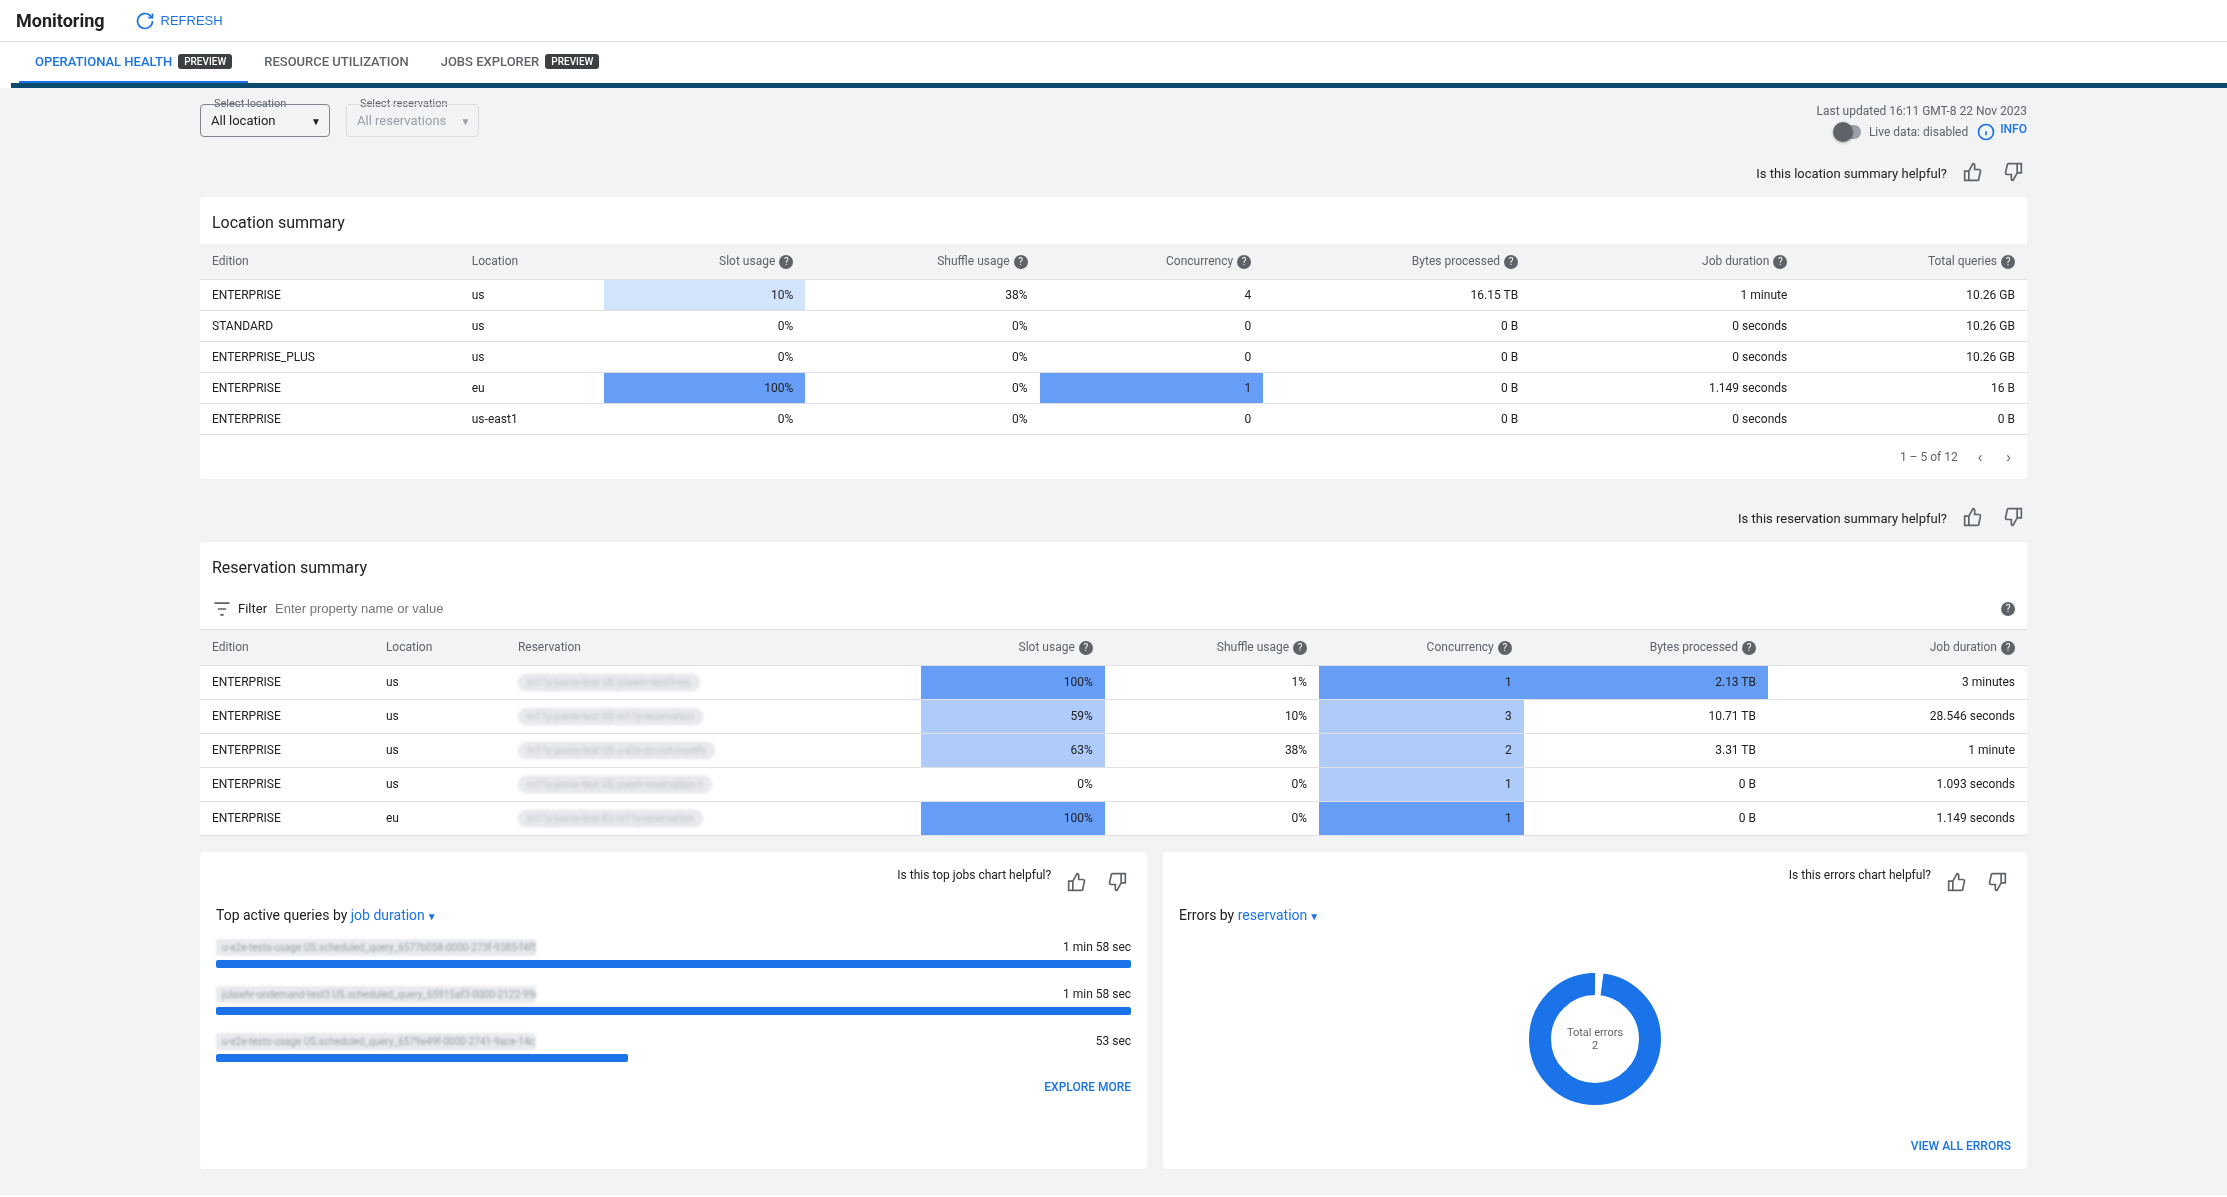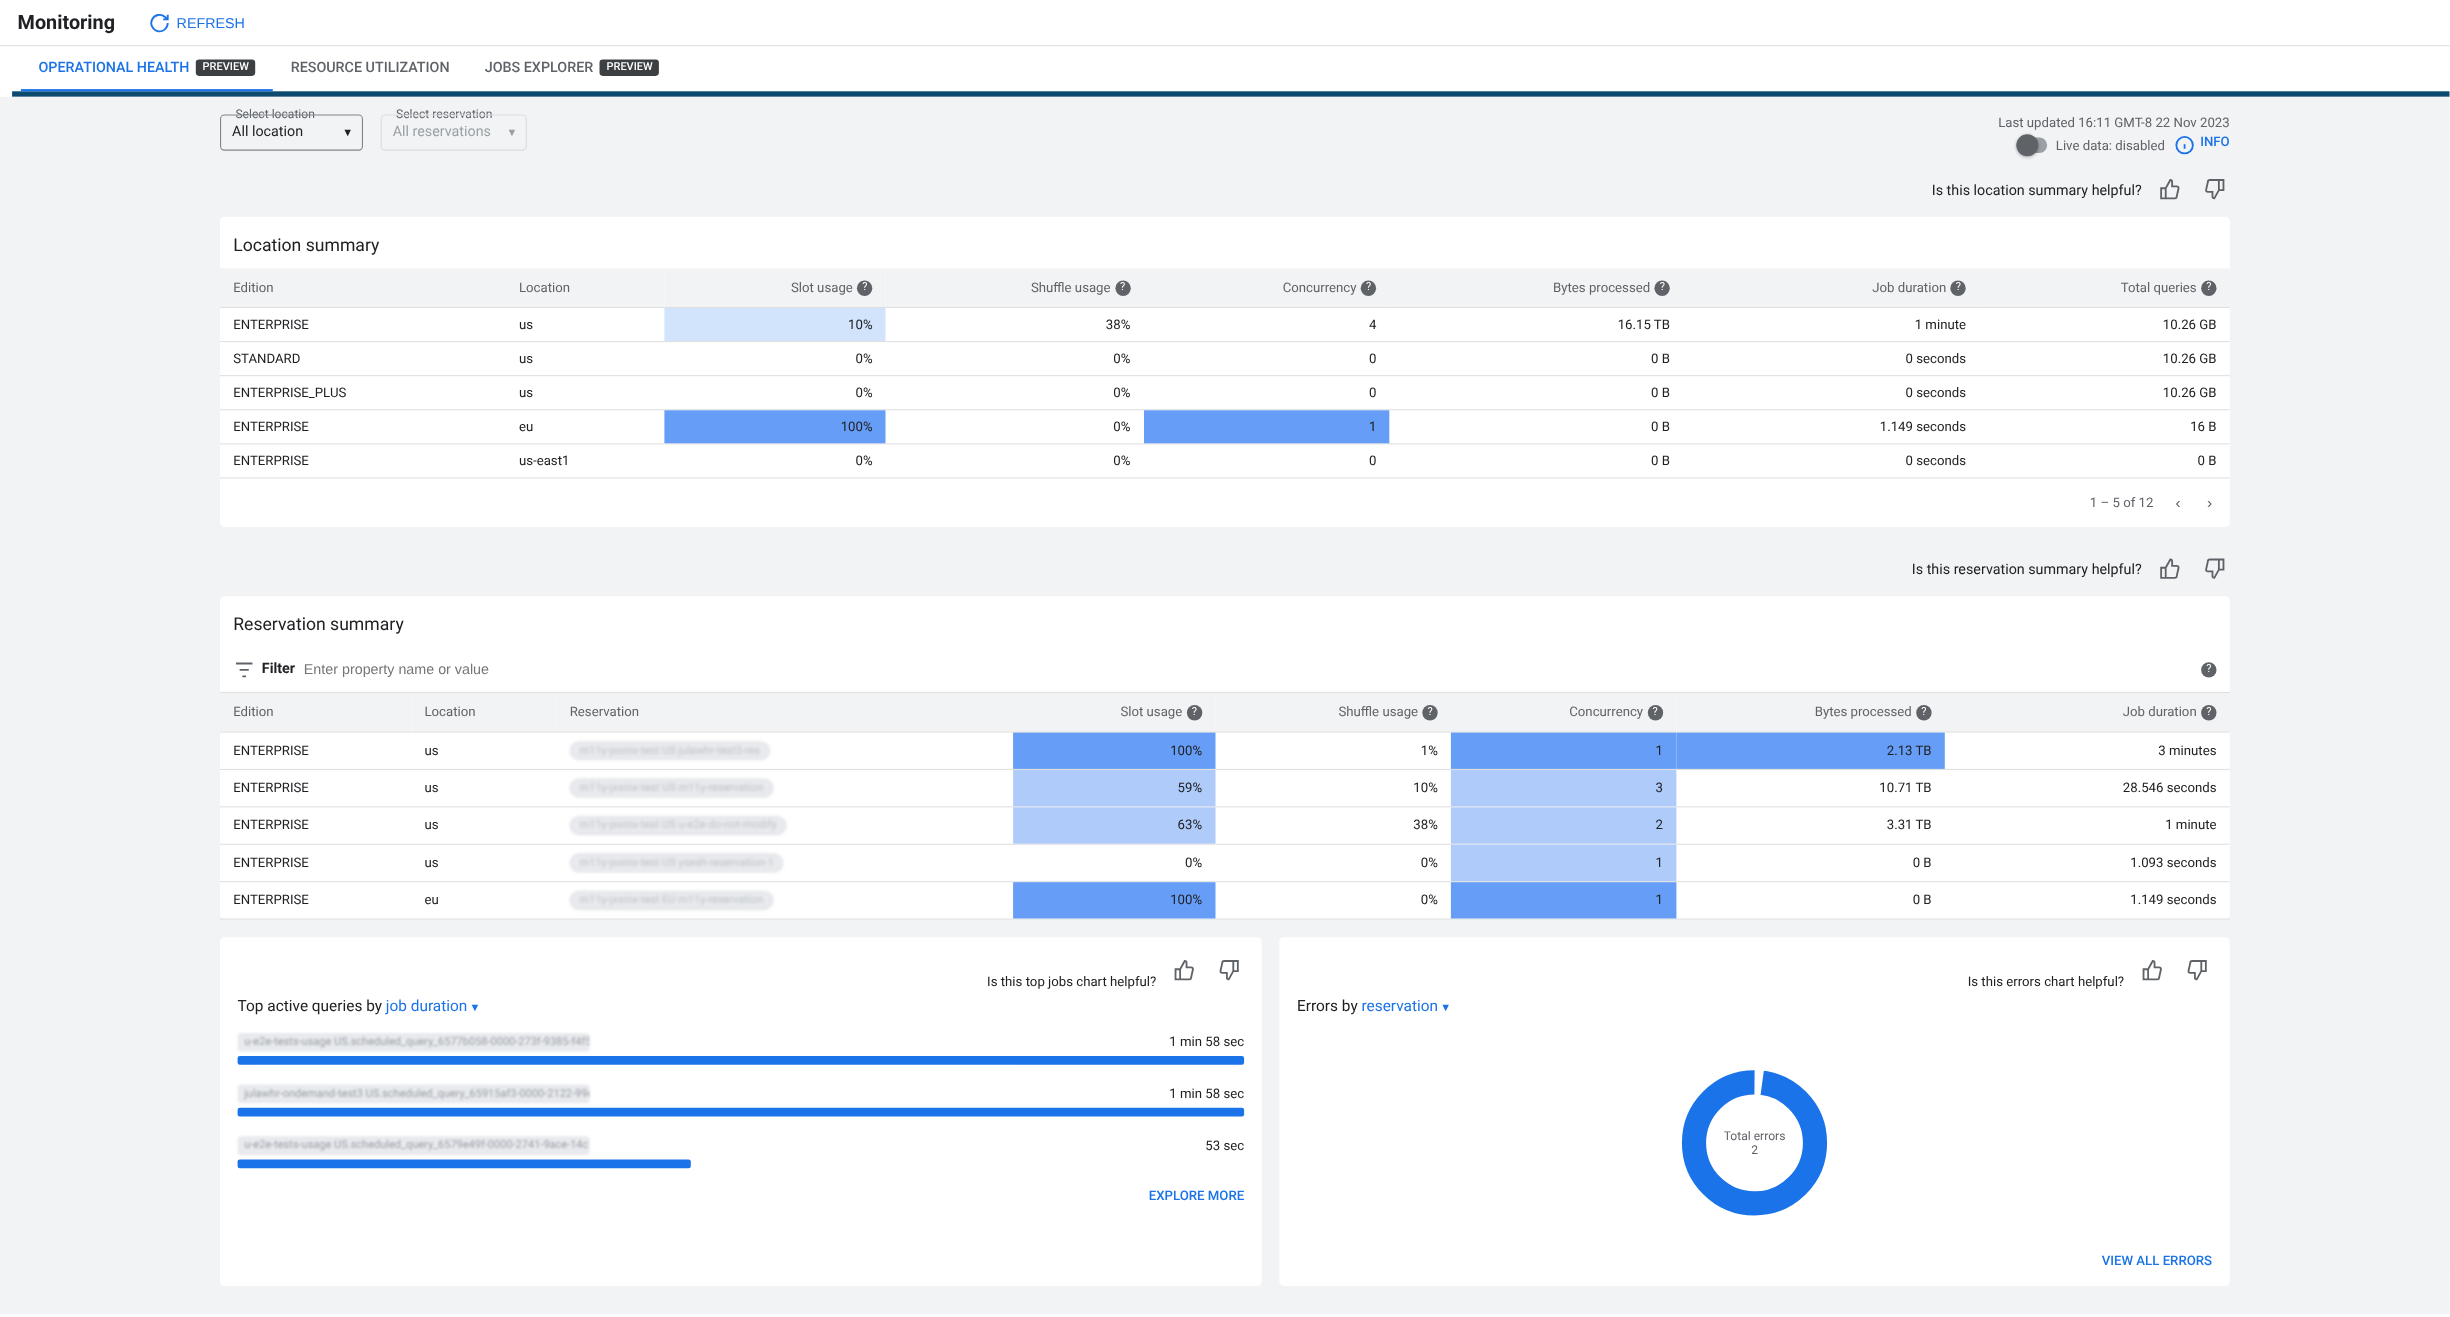--- a/index.html
+++ b/index.html
@@ -46,30 +46,30 @@
     .heat-cell { position: relative; }
     .heat-bg { position: absolute; left: 0; top: 0; bottom: 0; background: #aecbfa; z-index: 0; }
     .heat-bg.dark { background: #669df6; }
     .heat-bg.light { background: #d2e3fc; }
     .heat-text { position: relative; z-index: 1; }
     
     .pagination { display: flex; justify-content: flex-end; align-items: center; gap: 16px; padding: 10px 12px; font-size: 12px; color: #5f6368; }
     .page-btn { background: none; border: none; cursor: pointer; padding: 4px; font-size: 14px; color: #5f6368; }
     
     .filter-row { display: flex; align-items: center; padding: 10px 12px; gap: 8px; border-bottom: 1px solid #e0e0e0; }
-    .filter-label { display: flex; align-items: center; gap: 6px; font-size: 13px; font-weight: 700; }
+    .filter-label { display: flex; align-items: center; gap: 6px; font-size: 13px; font-weight: 400; }
     .filter-input { border: none; outline: none; flex: 1; font-size: 13px; color: #5f6368; }
     .filter-help { margin-left: auto; }
     
     .blurred-pill { background: #e8eaed; border: 1px solid #dadce0; border-radius: 10px; padding: 2px 8px; font-size: 10px; color: #bdc1c6; filter: blur(1.5px); display: inline-block; }
     
     .charts-row { display: flex; gap: 16px; padding: 0 200px 16px; }
     .chart-card { background: #fff; border-radius: 4px; flex: 1; padding: 16px; }
     .chart-card.wide { flex: 1.1; }
-    .chart-feedback { display: flex; justify-content: flex-end; align-items: flex-end; gap: 12px; font-size: 12px; margin-bottom: 8px; }
+    .chart-feedback { display: flex; justify-content: flex-end; align-items: flex-start; gap: 12px; font-size: 12px; margin-bottom: 8px; }
     .chart-title { font-size: 14px; margin-bottom: 16px; }
     .chart-title .link { color: #1a73e8; cursor: pointer; }
     .chart-title .caret { font-size: 10px; color: #1a73e8; margin-left: 2px; }
     
     .query-item { margin-bottom: 18px; }
     .query-header { display: flex; justify-content: space-between; align-items: center; margin-bottom: 4px; }
     .query-name { background: #e8eaed; border-radius: 3px; padding: 3px 6px; font-size: 10px; color: #9aa0a6; filter: blur(1px); max-width: 320px; overflow: hidden; white-space: nowrap; }
     .query-duration { font-size: 12px; }
     .query-bar { height: 8px; background: #1a73e8; border-radius: 2px; }
     

